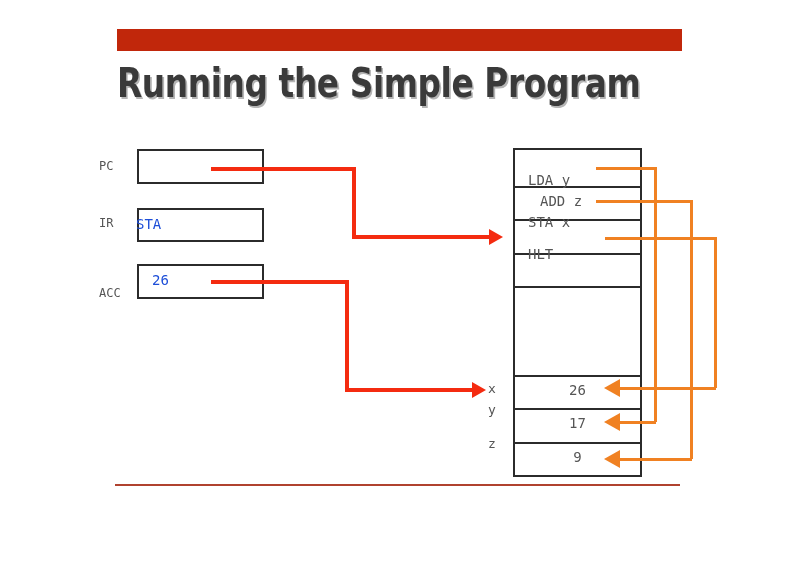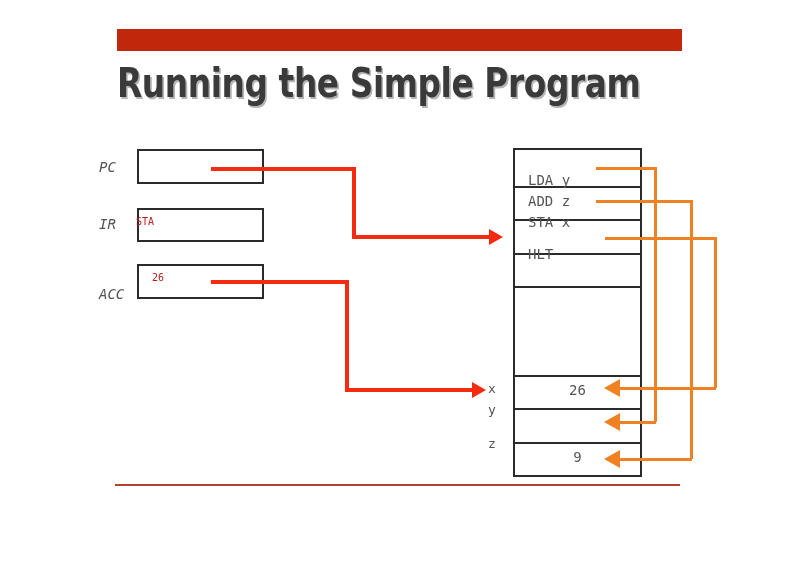--- a/index.html
+++ b/index.html
@@ -40,36 +40,35 @@
     transform: scaleX(0.80);
     transform-origin: left center;
     white-space: nowrap;
     text-shadow: 2px 2px 0 rgba(120,120,120,0.55);
   }
 
   
   .reg-label {
     position: absolute;
     font-family: "DejaVu Sans Mono", monospace;
+    font-size: 12px;
+    color: #555555;
+    white-space: nowrap;
+  }
+  .reg-box {
+    position: absolute;
+    border: 2px solid #2b2b2b;
+    background: #ffffff;
+    box-sizing: border-box;
+  }
+  .reg-value {
+    position: absolute;
+    font-family: "DejaVu Sans Mono", monospace;
     font-size: 14px;
-    color: #555555;
-    white-space: nowrap;
-    font-style: italic;
-  }
-  .reg-box {
-    position: absolute;
-    border: 2px solid #2b2b2b;
-    background: #ffffff;
-    box-sizing: border-box;
-  }
-  .reg-value {
-    position: absolute;
-    font-family: "DejaVu Sans Mono", monospace;
-    font-size: 10px;
-    color: #b91c1c;
+    color: #1d4ed8;
     white-space: nowrap;
   }
 
   #pc-label  { left: 99px;  top: 159px; }
   #pc-box    { left: 137px; top: 149px; width: 127px; height: 35px; }
 
   #ir-label  { left: 99px;  top: 216px; }
   #ir-box    { left: 137px; top: 208px; width: 127px; height: 34px; }
   #ir-value  { left: 136px; top: 216px; }
 
@@ -189,25 +188,26 @@
 
   <div class="mem-div" style="top:186px"></div>
   <div class="mem-div" style="top:219px"></div>
   <div class="mem-div" style="top:253px"></div>
   <div class="mem-div" style="top:286px"></div>
   <div class="mem-div" style="top:375px"></div>
   <div class="mem-div" style="top:408px"></div>
   <div class="mem-div" style="top:442px"></div>
 
   <div class="mem-text" style="left:528px; top:172px">LDA y</div>
-  <div class="mem-text" style="left:528px; top:193px">ADD z</div>
+  <div class="mem-text" style="left:540px; top:193px">ADD z</div>
   <div class="mem-text" style="left:528px; top:214px">STA x</div>
   <div class="mem-text" style="left:528px; top:246px">HLT</div>
 
   <div class="mem-val" style="top:382px">26</div>
+  <div class="mem-val" style="top:415px">17</div>
   <div class="mem-val" style="top:449px">9</div>
 
   <div class="var-label" style="left:488px; top:381px">x</div>
   <div class="var-label" style="left:488px; top:402px">y</div>
   <div class="var-label" style="left:488px; top:436px">z</div>
 
   <div class="h-red" style="left:211px; top:167px; width:143px;"></div>
   <div class="v-red" style="left:352px; top:167px; height:68px;"></div>
   <div class="h-red" style="left:352px; top:235px; width:139px;"></div>
   <div class="arrow-r-red" style="left:489px; top:229px;"></div>

